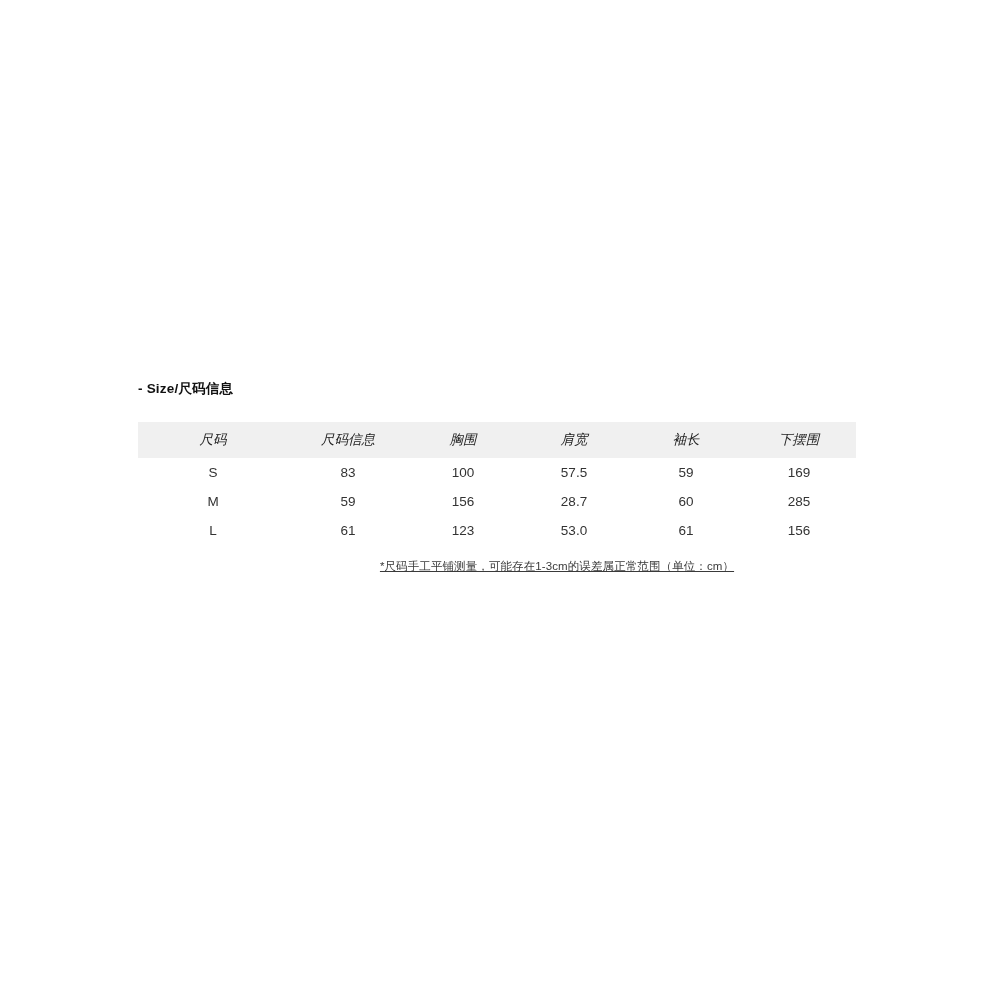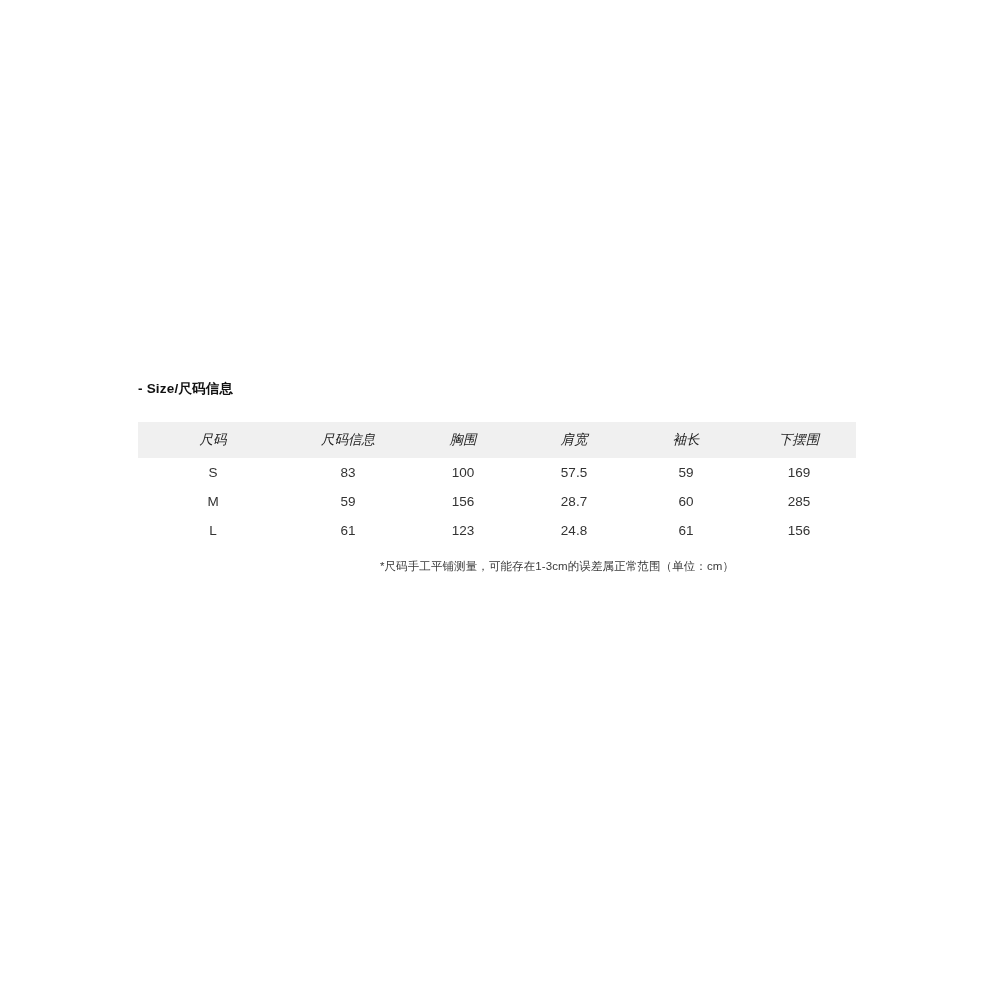--- a/index.html
+++ b/index.html
@@ -72,20 +72,21 @@
   .col-hem    { width: 114px; }
 
   .note {
     margin-top: 14px;
     font-size: 11.5px;
     color: #3a3a3a;
     text-align: center;
     padding-left: 120px;
     letter-spacing: 0.1px;
     white-space: nowrap;
+    text-decoration: underline;
   }
 </style>
 </head>
 <body>
 
 <div class="page">
 
   <div class="size-block">
 
     <div class="section-title">- Size/尺码信息</div>
@@ -123,21 +124,21 @@
           <td>59</td>
           <td>156</td>
           <td>28.7</td>
           <td>60</td>
           <td>285</td>
         </tr>
         <tr>
           <td>L</td>
           <td>61</td>
           <td>123</td>
-          <td>24.8</td>
+          <td>53.0</td>
           <td>61</td>
           <td>156</td>
         </tr>
       </tbody>
     </table>
 
     <div class="note">*尺码手工平铺测量，可能存在1-3cm的误差属正常范围（单位：cm）</div>
 
   </div>
 </div>

